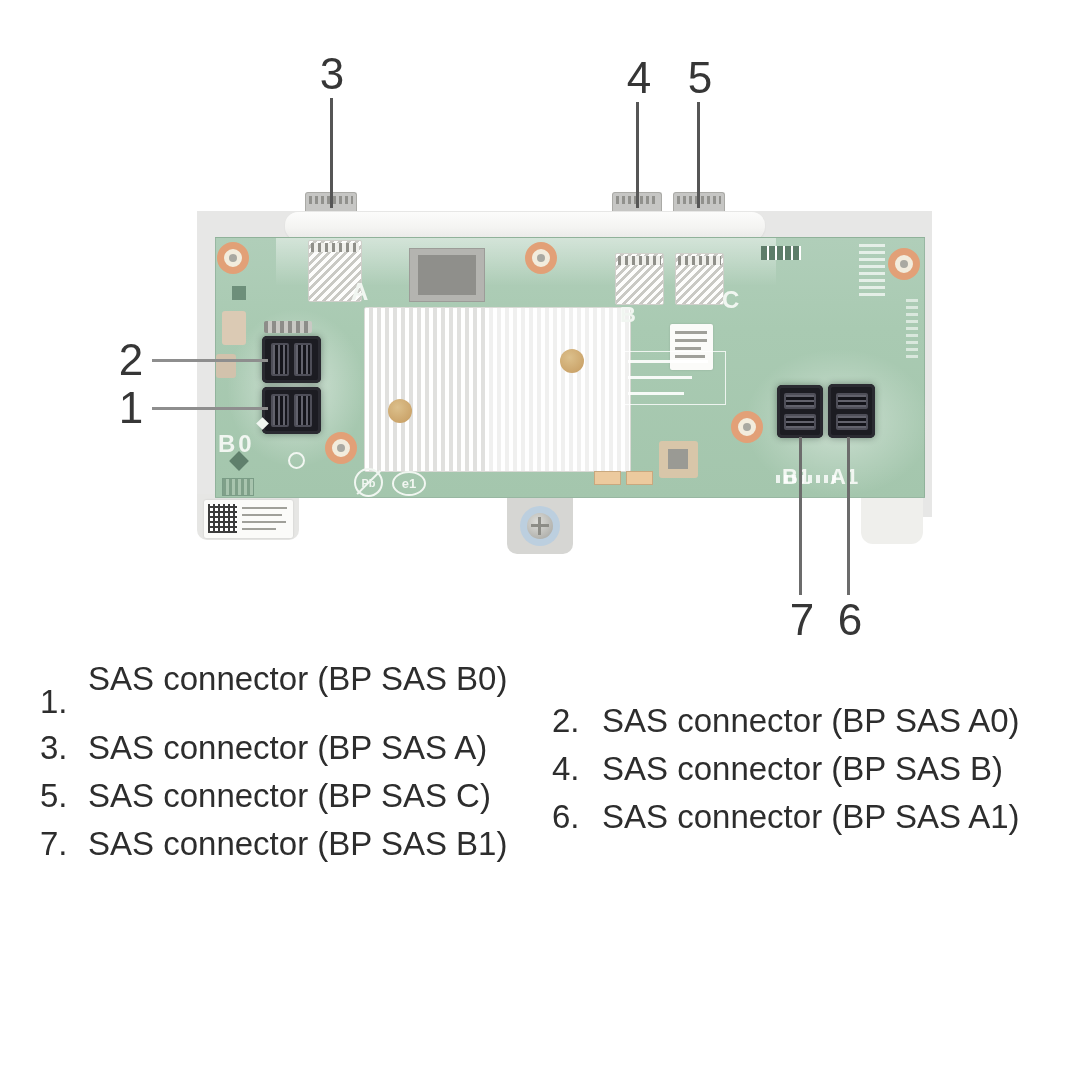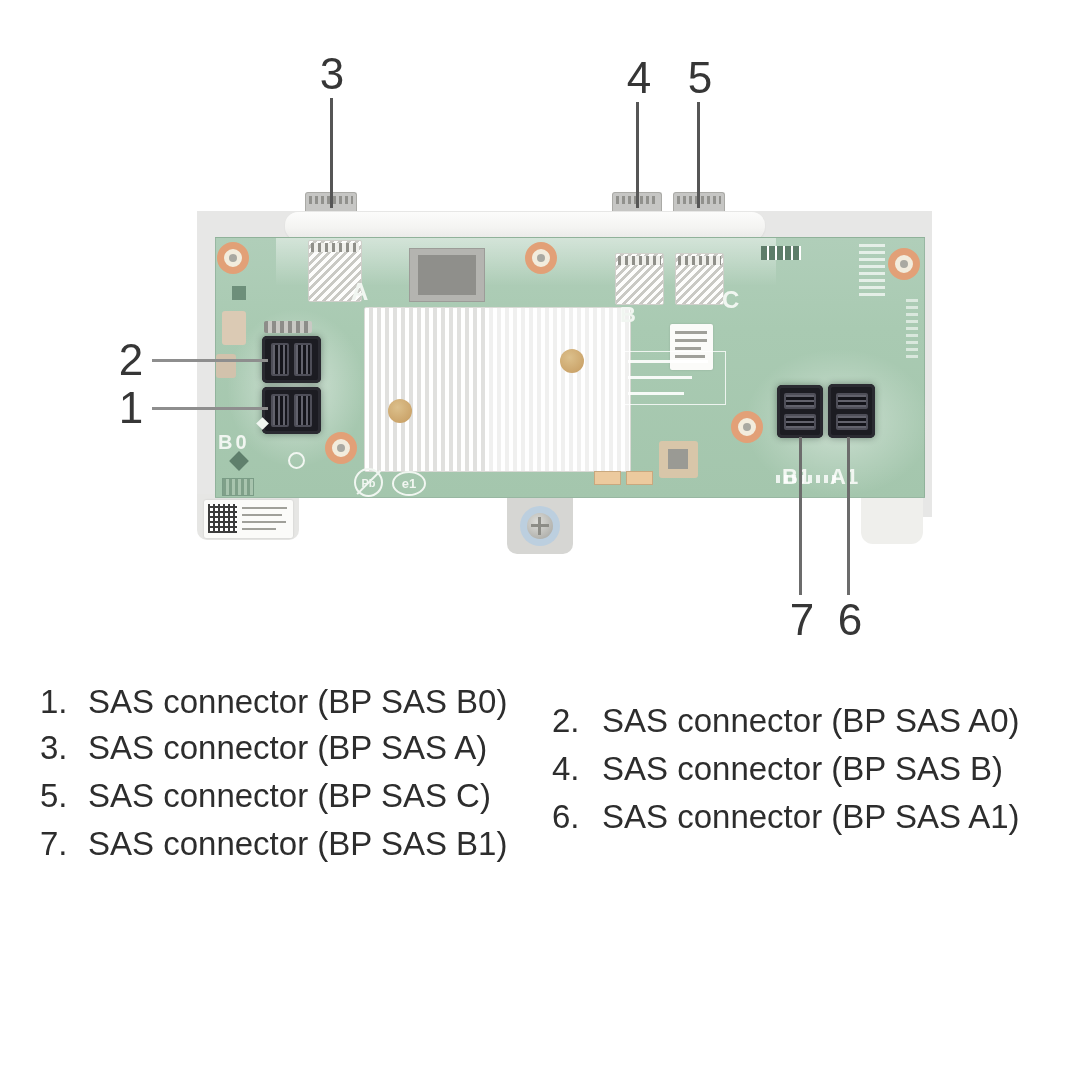--- a/index.html
+++ b/index.html
@@ -169,21 +169,21 @@
       <div class="slot vribs" style="width:28px;height:12px;"></div>
     </div>
     <div class="sas stack" style="left:612px;top:146px;width:47px;height:54px;">
       <div class="slot vribs" style="width:28px;height:12px;"></div>
       <div class="slot vribs" style="width:28px;height:12px;"></div>
     </div>
 
     <div class="silk" style="left:135px;top:42px;font-size:24px;">A</div>
     <div class="silk" style="left:404px;top:66px;font-size:22px;">B</div>
     <div class="silk" style="left:506px;top:50px;font-size:24px;">C</div>
-    <div class="silk" style="left:2px;top:194px;font-size:20px;letter-spacing:3px;">B0</div>
+    <div class="silk" style="left:2px;top:194px;font-size:24px;letter-spacing:3px;">B0</div>
     <div class="part" style="left:42px;top:181px;width:9px;height:9px;background:#f1f6f1;transform:rotate(45deg);"></div>
     <div class="silk" style="left:566px;top:228px;font-size:22px;">B1</div>
     <div class="silk" style="left:614px;top:228px;font-size:22px;">A1</div>
     <div class="ring" style="left:138px;top:230px;width:25px;height:25px;font-size:11px;">
         <span>Pb</span>
         <div class="strike"></div>
       </div>
     <div class="ring" style="left:176px;top:233px;width:30px;height:21px;border-radius:50%;font-size:13px;">
         <span>e1</span>
       </div>
@@ -229,21 +229,21 @@
   <div class="vline" style="left:330px;top:98px;height:110px;"></div>
   <div class="vline" style="left:636px;top:102px;height:106px;"></div>
   <div class="vline" style="left:697px;top:102px;height:106px;"></div>
   <div class="hline" style="left:152px;top:359px;width:116px;"></div>
   <div class="hline" style="left:152px;top:407px;width:116px;"></div>
   <div class="vline mid" style="left:799px;top:437px;height:158px;"></div>
   <div class="vline mid" style="left:847px;top:437px;height:158px;"></div>
 
   <div>
     <span class="legend-num" style="left:40px;top:685px;">1.</span>
-    <span class="legend-text" style="left:88px;top:685px;">SAS connector (BP SAS B0)</span>
+    <span class="legend-text" style="left:88px;top:662px;">SAS connector (BP SAS B0)</span>
     <span class="legend-num" style="left:40px;top:731px;">3.</span>
     <span class="legend-text" style="left:88px;top:731px;">SAS connector (BP SAS A)</span>
     <span class="legend-num" style="left:40px;top:779px;">5.</span>
     <span class="legend-text" style="left:88px;top:779px;">SAS connector (BP SAS C)</span>
     <span class="legend-num" style="left:40px;top:827px;">7.</span>
     <span class="legend-text" style="left:88px;top:827px;">SAS connector (BP SAS B1)</span>
 
     <span class="legend-num" style="left:552px;top:704px;">2.</span>
     <span class="legend-text" style="left:602px;top:704px;">SAS connector (BP SAS A0)</span>
     <span class="legend-num" style="left:552px;top:752px;">4.</span>

